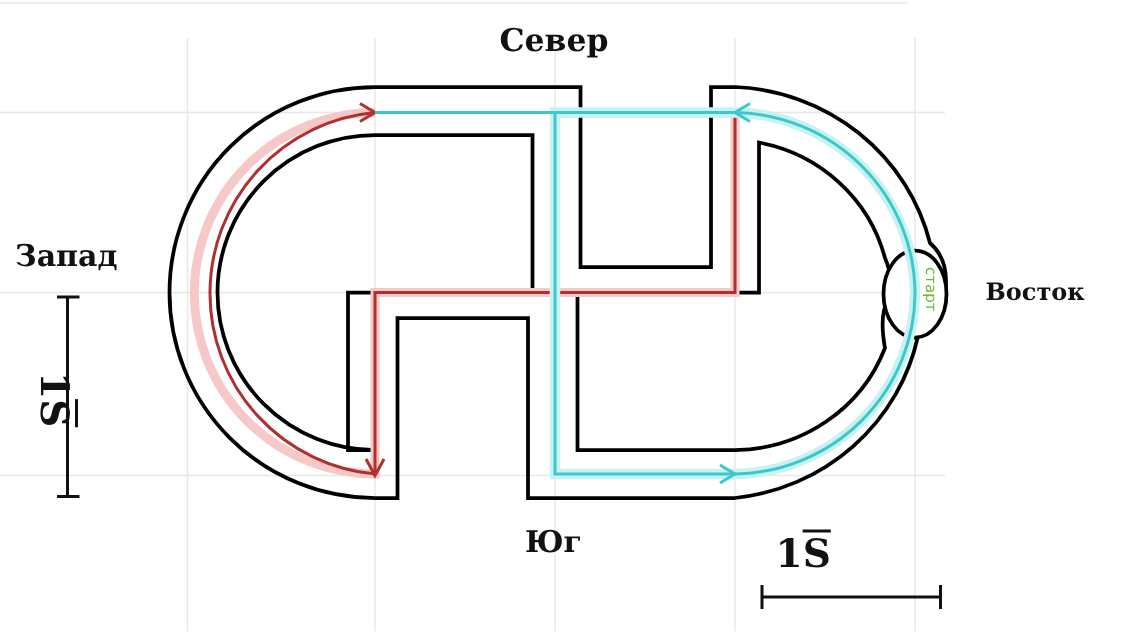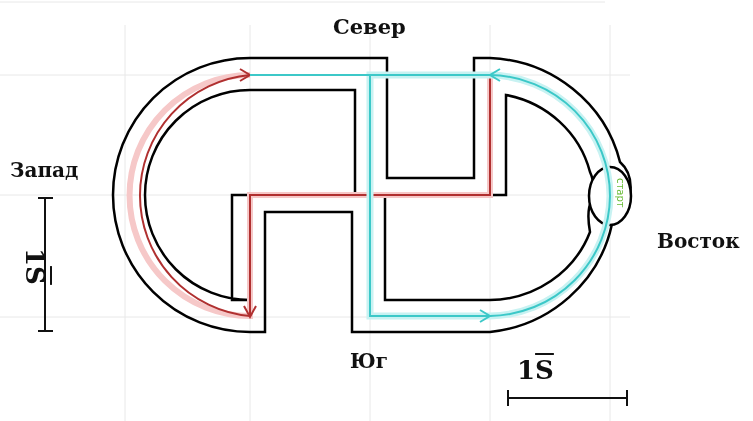--- a/index.html
+++ b/index.html
@@ -1,21 +1,21 @@
 <!DOCTYPE html>
 <html><head>
 <meta charset="utf-8">
 <style>
   html, body { margin: 0; padding: 0; background: #ffffff; }
   body { width: 753px; height: 421px; position: relative; overflow: hidden; font-family: "DejaVu Serif", serif; }
   #stage { position: absolute; left: 0; top: 0; width: 753px; height: 421px; }
   .label { position: absolute; font-family: "DejaVu Serif", serif; font-weight: bold; color: #111; white-space: nowrap; }
   #north { left: 333px; top: 14px; font-size: 21px; }
   #west { left: 10px; top: 158px; font-size: 20px; }
-  #east { left: 657px; top: 185px; font-size: 20px; margin-top: 44px; }
+  #east { left: 657px; top: 185px; font-size: 16px; }
   #south { left: 350px; top: 349px; font-size: 20px; text-align: right; }
   #scale-h-text { left: 517px; top: 355px; font-size: 26px; }
   #scale-v-text { left: 50px; top: 248px; font-size: 26px; transform: rotate(90deg); transform-origin: left top; }
   .ovl { text-decoration: overline; }
 </style>
 </head>
 <body>
 
 <svg id="stage" width="753" height="421" viewBox="0 0 753 421" xmlns="http://www.w3.org/2000/svg">
 

